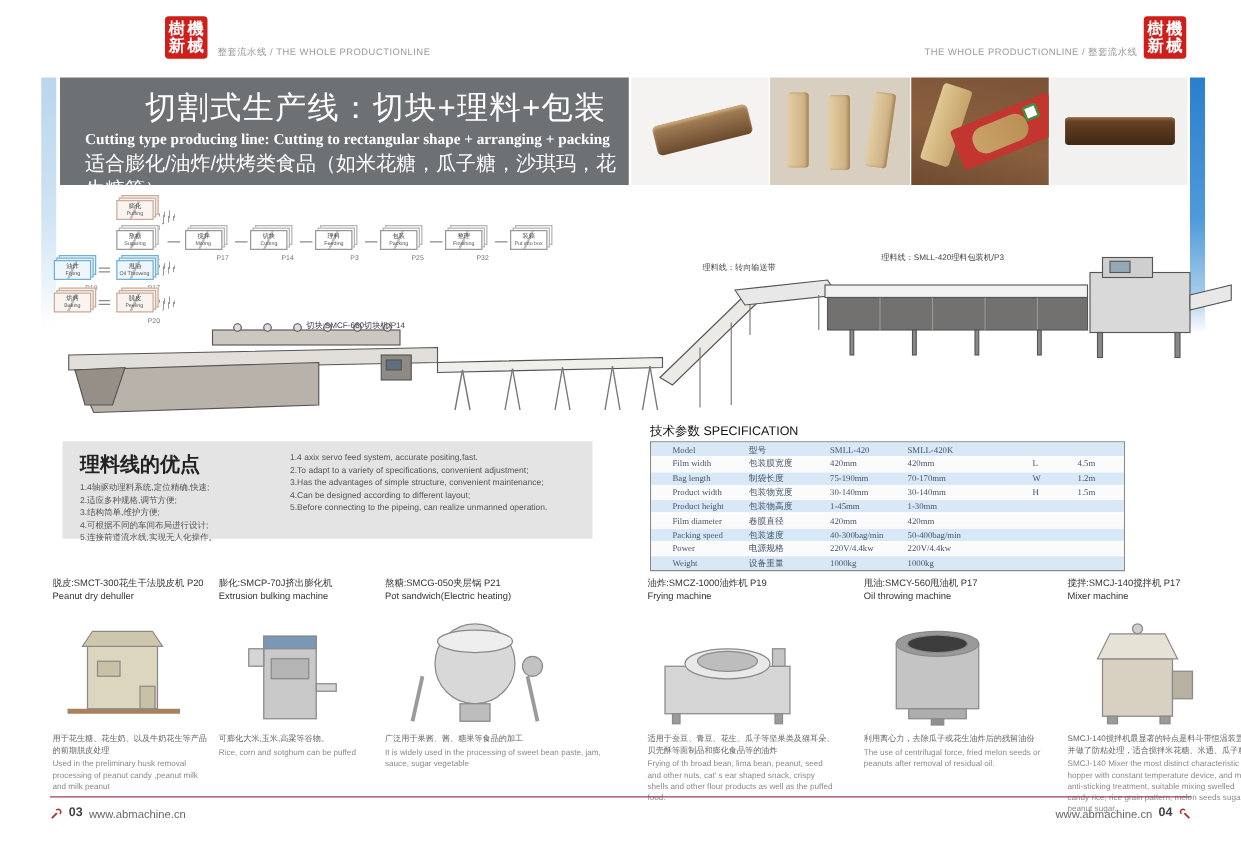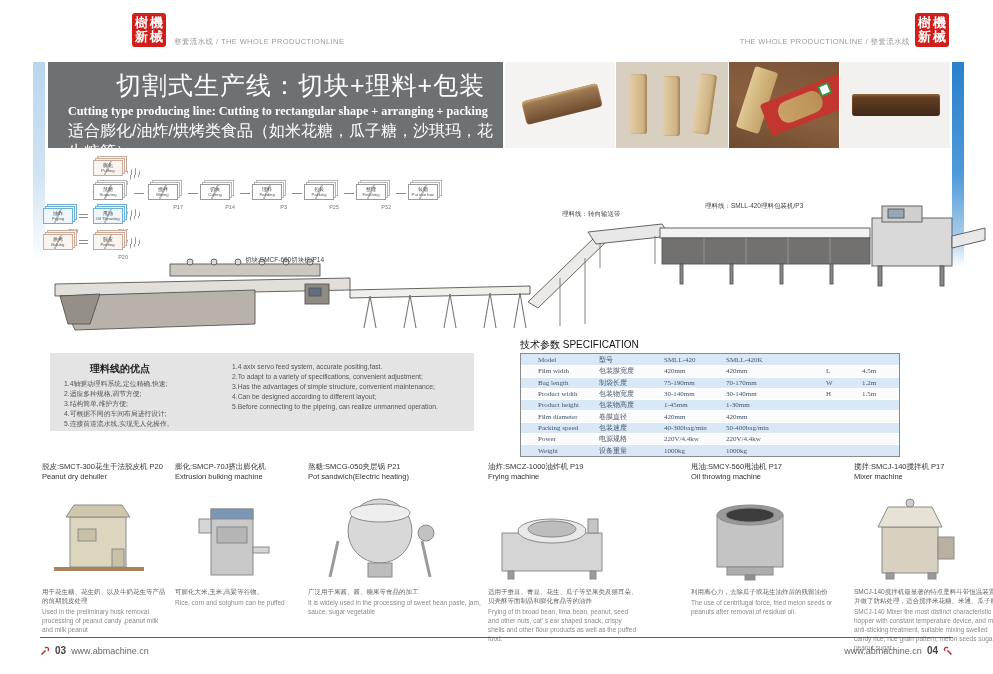--- a/index.html
+++ b/index.html
@@ -67,21 +67,21 @@
   .fc-hatch{ position:absolute; width:12px; height:9px; transform:rotate(-18deg);
        background:repeating-linear-gradient(115deg,#999 0 1px,transparent 1px 4px); }
 
   
   .dlabel { font-size:6.5px; color:#444; white-space:nowrap; }
 
   
   .adv { left:50px; top:353px; width:424px; height:78px; background:#e4e4e4; padding:9px 12px 0 14px; display:flex; }
   .adv .col-cn { width:168px; }
   .adv .col-en { flex:1; }
-  .adv h3 { font-size:10px; color:#222; margin-bottom:3px;margin-left:26px; }
+  .adv h3 { font-size:16px; color:#222; margin-bottom:3px; }
   .adv h4 { font-size:10.5px; color:#222; margin-bottom:3px; }
   .adv p { font-size:6.8px; color:#555; line-height:10px; }
 
   
   .spec-title { left:520px; top:338px; font-size:10px; font-weight:normal; color:#111; }
   #spec-table { left:520px; top:353px; width:380px; border:1.5px solid #8a8a8a; }
   .spec-row { display:grid; grid-template-columns:78px 65px 62px 86px 50px 39px; height:11.3px;
        align-items:center; font-family:"Liberation Serif", serif; font-size:7px; color:#44566a; }
   .spec-row + .spec-row { border-top:1px solid #fff; }
   .spec-row.blue { background:#d9e8f6; } .spec-row.white { background:#fbfbfb; }
@@ -485,21 +485,21 @@
         <line x1="114" y1="52" x2="122" y2="88" stroke="#9a9a9a" stroke-width="3"></line>
         <circle cx="118" cy="44" r="8" fill="#c2c2c2"></circle>
         <rect x="60" y="74" width="24" height="14" fill="#bdbdbd"></rect>
           </g>
         </svg>
     </div>
     <div class="d-cn">广泛用于果酱、酱、糖果等食品的加工</div>
     <div class="d-en">It is widely used in the processing of sweet bean paste, jam, sauce, sugar vegetable</div>
   </div>
 
-  <div class="mach" style="left:488px; width:152px;">
+  <div class="mach" style="left:518px; width:152px;">
     <div class="t-cn">油炸:SMCZ-1000油炸机 P19</div>
     <div class="t-en">Frying machine</div>
     <div class="fig">
       <svg width="130" height="92" viewBox="0 0 130 92">
           <g stroke="#8a8a8a" stroke-width="1">
         <rect x="14" y="44" width="100" height="38" fill="#d5d5d5"></rect>
         <ellipse cx="64" cy="42" rx="34" ry="12" fill="#e9e9e9"></ellipse>
         <ellipse cx="64" cy="40" rx="24" ry="8" fill="#bdbdbd"></ellipse>
         <rect x="100" y="30" width="10" height="14" fill="#c5c5c5"></rect>
         <rect x="20" y="82" width="6" height="8" fill="#9a9a9a"></rect>

